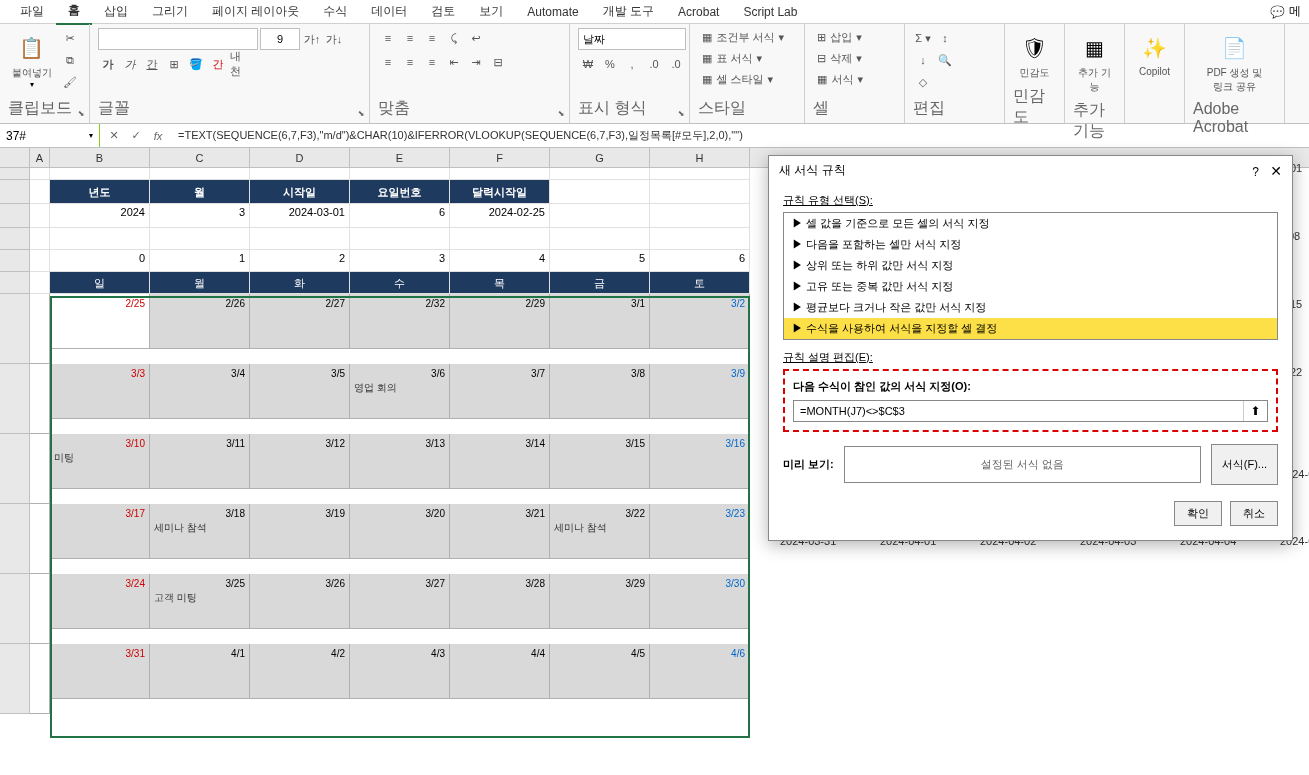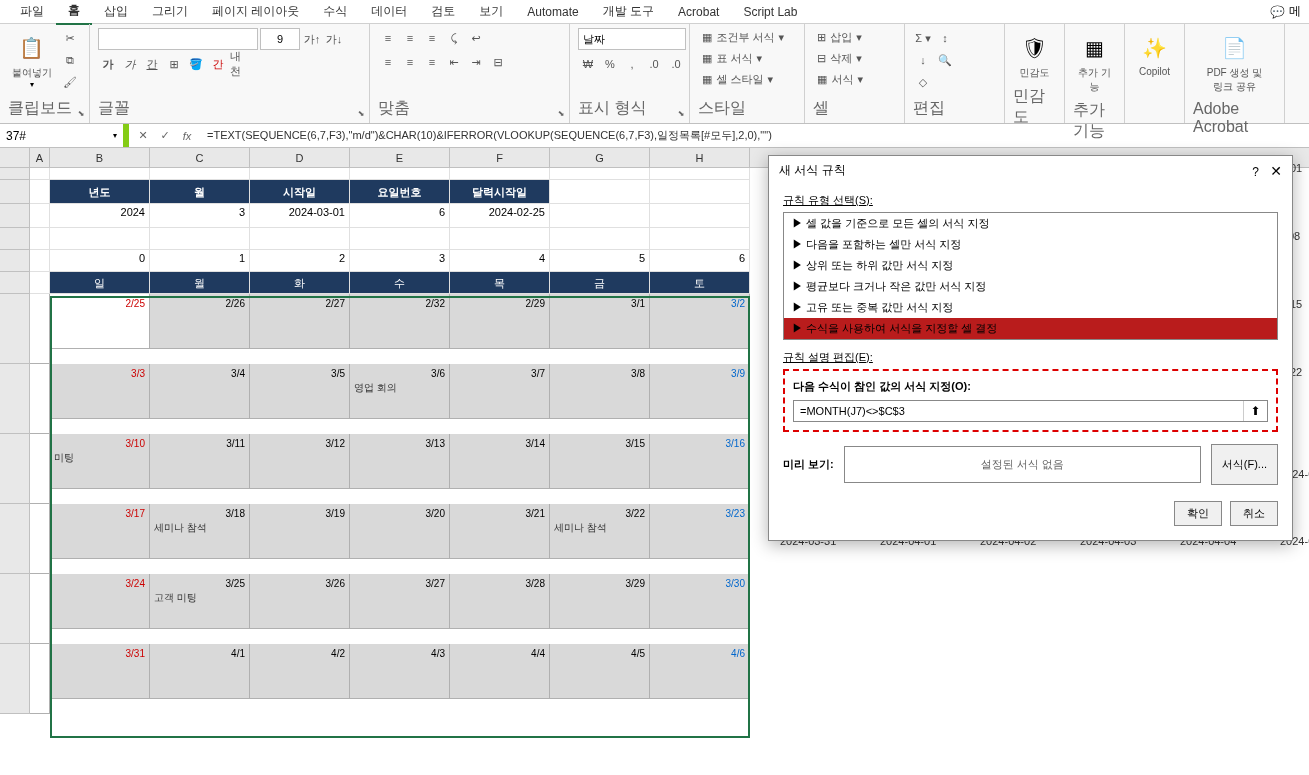--- a/index.html
+++ b/index.html
@@ -23,21 +23,21 @@
     .btn-lg { display: flex; flex-direction: column; align-items: center; padding: 4px; cursor: pointer; min-width: 40px; }
     .btn-lg-icon { width: 32px; height: 32px; display: flex; align-items: center; justify-content: center; font-size: 20px; }
     .btn-lg-label { font-size: 10px; color: #555; text-align: center; margin-top: 2px; }
     .btn-row-item { display: flex; align-items: center; gap: 4px; padding: 2px 4px; cursor: pointer; font-size: 11px; color: #555; white-space: nowrap; }
     
     .font-combo { width: 160px; height: 22px; border: 1px solid #c0c0c0; background: #fff; padding: 2px 4px; font-size: 11px; }
     .size-combo { width: 40px; height: 22px; border: 1px solid #c0c0c0; background: #fff; padding: 2px 4px; font-size: 11px; text-align: center; }
     
     
     .formula-bar { display: flex; align-items: center; height: 24px; background: #fff; border-bottom: 1px solid #c0c0c0; }
-    .name-box { width: 129px; border-right: 6px solid #84cc16; padding: 0 6px; display: flex; align-items: center; justify-content: space-between; height: 100%; }
+    .name-box { width: 100px; border-right: 1px solid #84cc16; padding: 0 6px; display: flex; align-items: center; justify-content: space-between; height: 100%; }
     .fb-btns { display: flex; gap: 2px; padding: 0 4px; }
     .fb-btn { width: 20px; height: 20px; display: flex; align-items: center; justify-content: center; cursor: pointer; color: #666; font-size: 11px; }
     .formula-input { flex: 1; padding: 0 6px; font-size: 11px; color: #333; }
     
     
     .grid-area { position: relative; background: #fff; height: calc(775px - 148px); overflow: hidden; }
     .col-headers { display: flex; height: 20px; background: #e8e8e8; border-bottom: 1px solid #c0c0c0; position: sticky; top: 0; }
     .col-header { border-right: 1px solid #c0c0c0; text-align: center; font-size: 11px; color: #333; line-height: 20px; }
     .corner { width: 30px; background: #e8e8e8; border-right: 1px solid #c0c0c0; }
     
@@ -63,21 +63,21 @@
     
     
     .dialog { position: absolute; top: 155px; left: 768px; width: 525px; background: #fff; border: 1px solid #888; box-shadow: 0 4px 16px rgba(0,0,0,0.3); z-index: 100; }
     .dialog-title { display: flex; justify-content: space-between; align-items: center; padding: 6px 10px; font-size: 12px; gap: 26px; }
     .dialog-close { cursor: pointer; font-size: 14px; }
     .dialog-help { cursor: pointer; margin-right: 8px; }
     .dialog-body { padding: 8px 14px 14px; }
     .dlg-label { font-size: 11px; margin-bottom: 4px; text-decoration: underline; }
     .rule-list { border: 1px solid #888; margin-bottom: 10px; }
     .rule-item { padding: 3px 8px; font-size: 11px; cursor: pointer; }
-    .rule-item.selected { background: #b91c1c; }
+    .rule-item.selected { background: #fde047; }
     .formula-section { border: 2px dashed #d00; padding: 8px; margin-bottom: 12px; }
     .formula-section-label { font-size: 11px; font-weight: bold; margin-bottom: 6px; }
     .formula-field { display: flex; border: 1px solid #888; }
     .formula-field input { flex: 1; border: none; padding: 4px 6px; font-size: 11px; outline: none; }
     .formula-field .picker { width: 24px; display: flex; align-items: center; justify-content: center; cursor: pointer; border-left: 1px solid #ccc; }
     .preview-row { display: flex; align-items: center; gap: 10px; margin-bottom: 16px; }
     .preview-label { font-size: 11px; font-weight: bold; }
     .preview-box { flex: 1; border: 1px solid #888; padding: 10px; text-align: center; font-size: 11px; color: #666; }
     .format-btn { border: 1px solid #888; padding: 12px 10px; font-size: 11px; cursor: pointer; background: #f0f0f0; }
     .dialog-buttons { display: flex; justify-content: flex-end; gap: 8px; }
@@ -576,22 +576,22 @@
       <span class="dialog-help">?</span>
       <span class="dialog-close">✕</span>
     </div>
   </div>
   <div class="dialog-body">
     <div class="dlg-label">규칙 유형 선택(S):</div>
     <div class="rule-list">
       <div class="rule-item">▶ 셀 값을 기준으로 모든 셀의 서식 지정</div>
       <div class="rule-item">▶ 다음을 포함하는 셀만 서식 지정</div>
       <div class="rule-item">▶ 상위 또는 하위 값만 서식 지정</div>
+      <div class="rule-item">▶ 고유 또는 중복 값만 서식 지정</div>
       <div class="rule-item">▶ 평균보다 크거나 작은 값만 서식 지정</div>
-      <div class="rule-item">▶ 고유 또는 중복 값만 서식 지정</div>
       <div class="rule-item selected">▶ 수식을 사용하여 서식을 지정할 셀 결정</div>
     </div>
     <div class="dlg-label">규칙 설명 편집(E):</div>
     <div class="formula-section">
       <div class="formula-section-label">다음 수식이 참인 값의 서식 지정(O):</div>
       <div class="formula-field">
         <input value="=MONTH(J7)&lt;&gt;$C$3" style="">
         <div class="picker">
             <span>⬆</span>
           </div>

